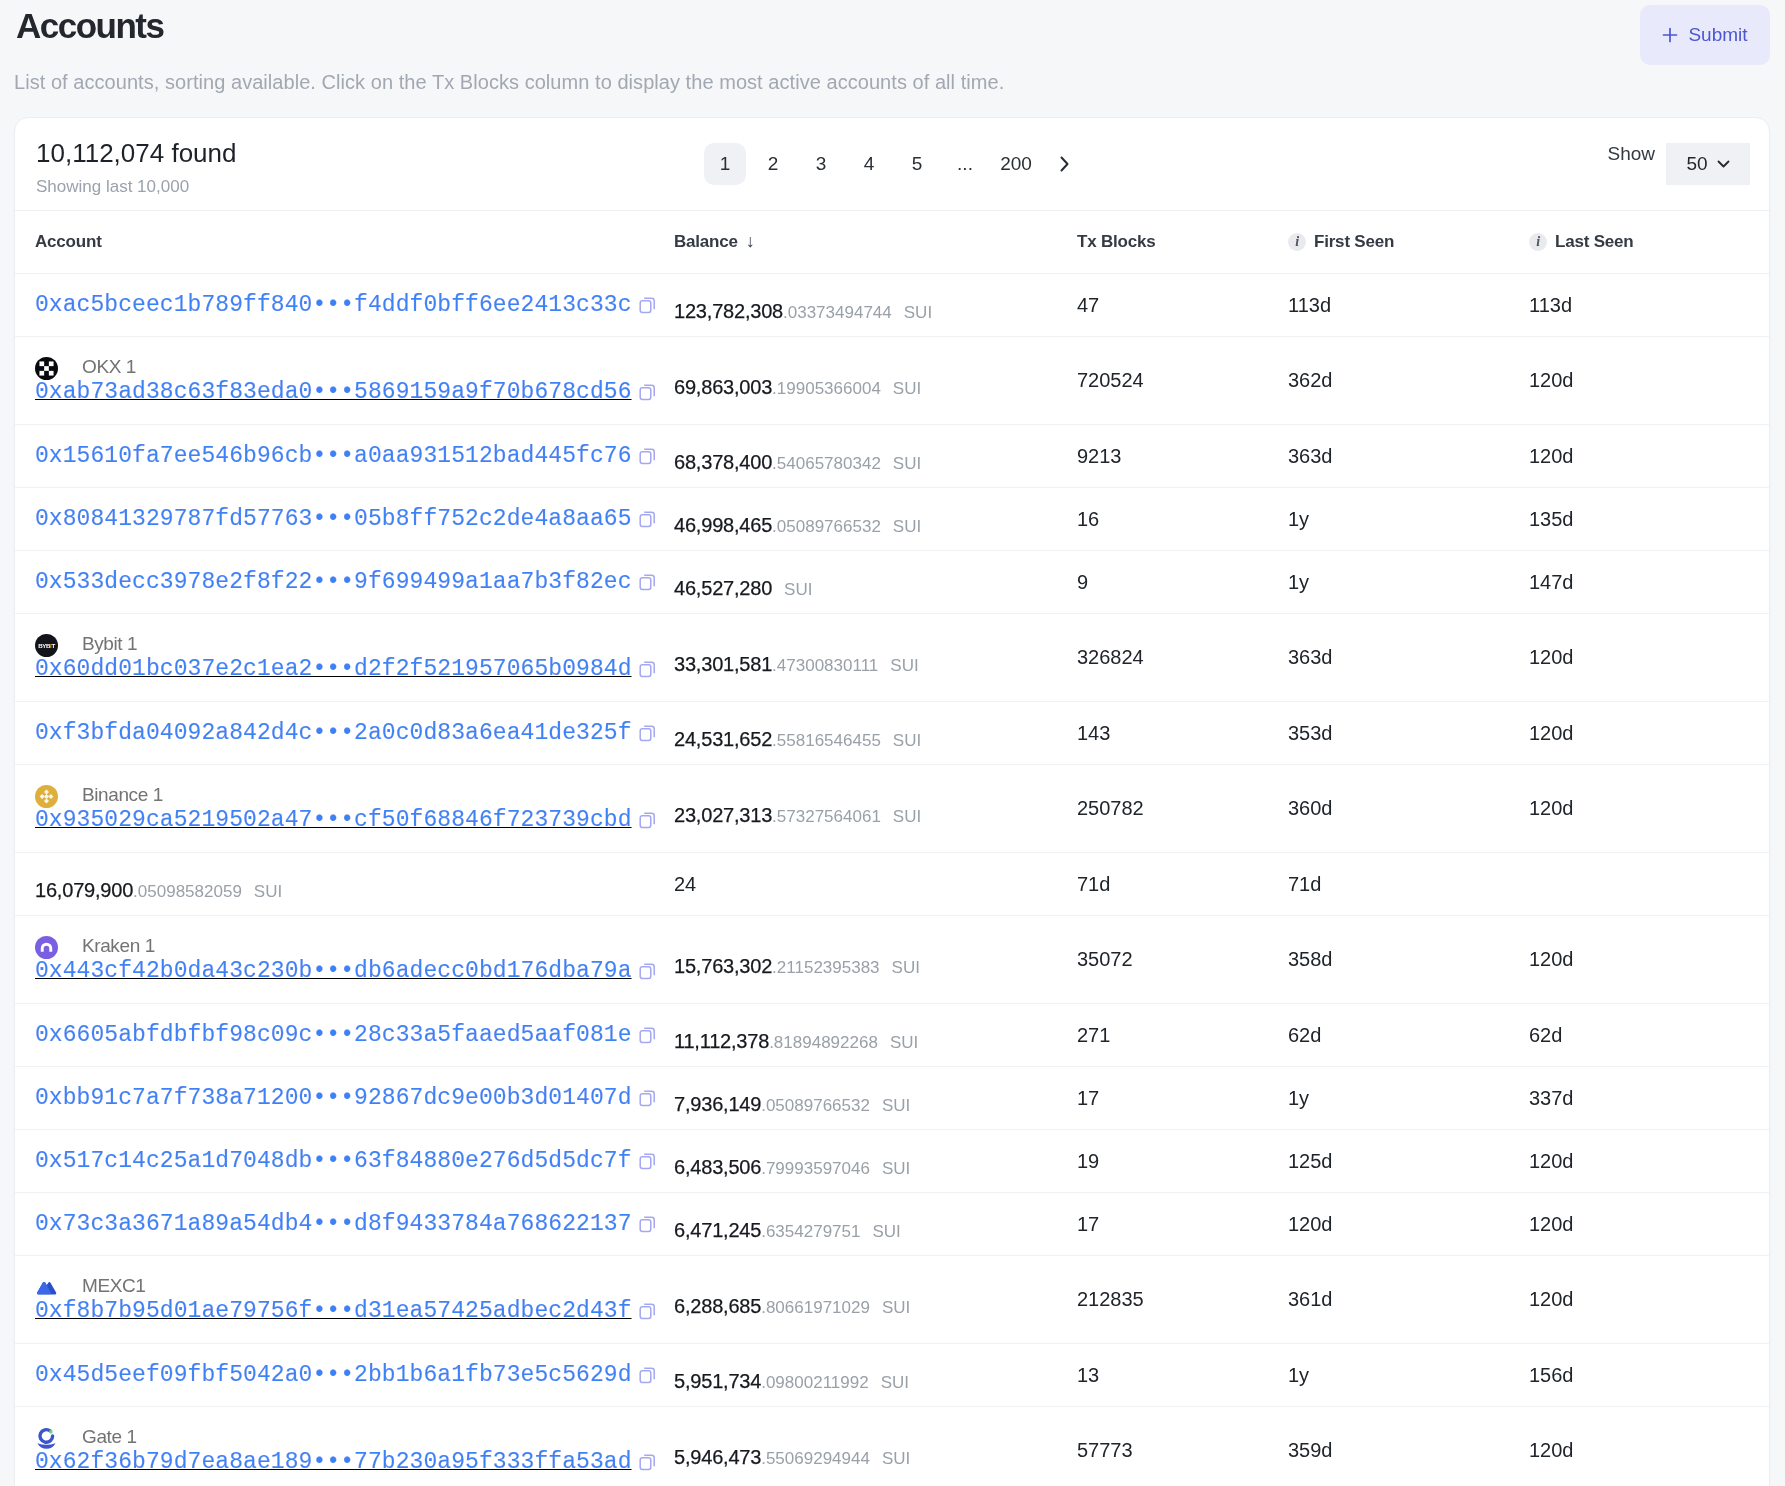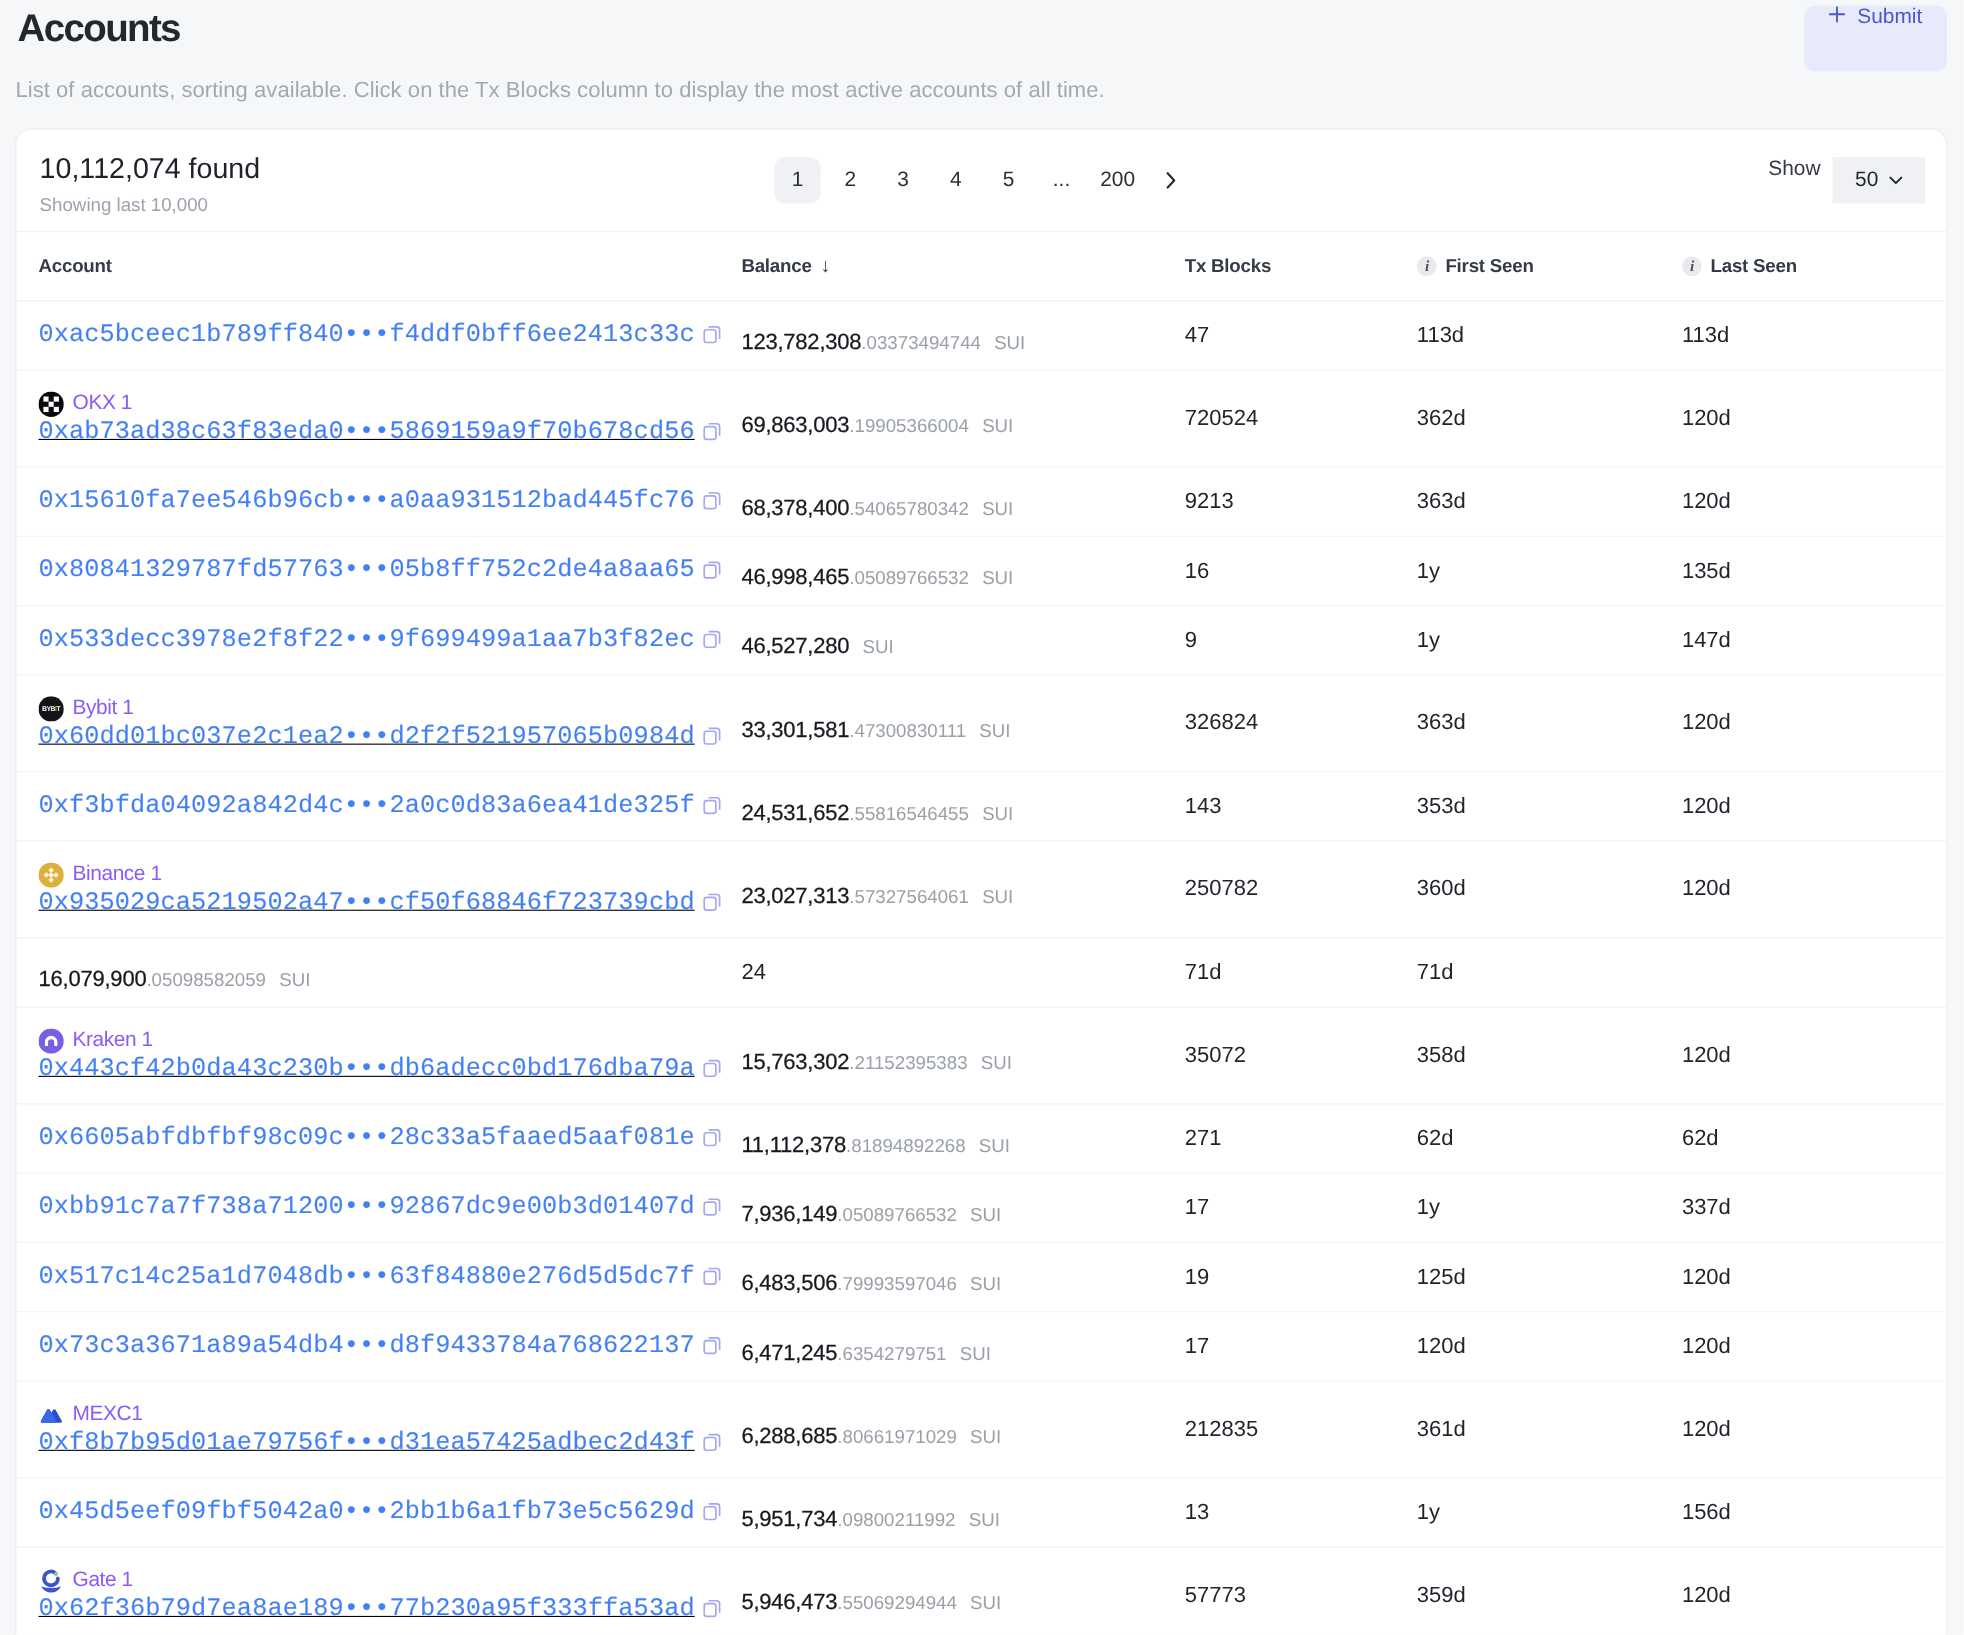--- a/index.html
+++ b/index.html
@@ -1,20 +1,20 @@
 <!DOCTYPE html>
 <html><head><meta charset="utf-8">
 <style>
 * { margin:0; padding:0; box-sizing:border-box; }
 html,body { width:1785px; background:#f6f7f9; font-family:"Liberation Sans",sans-serif; }
 body { position:relative; height:1486px; overflow:hidden; }
 h1 { position:absolute; left:16px; top:6px; font-size:35px; font-weight:bold; color:#23272e; letter-spacing:-1.5px; }
 .sub { position:absolute; left:14px; top:71px; font-size:20px; color:#a2a8b2; letter-spacing:0.05px; }
 .submit { position:absolute; top:5px; right:15px; width:130px; height:60px; background:#e8eafc; border-radius:10px;
-  display:flex; align-items:flex-start; justify-content:center; gap:10px; color:#4c56cf; font-size:19px; }
+  display:flex; align-items:center; justify-content:center; gap:10px; color:#4c56cf; font-size:19px; }
 .submit svg { display:block; }
 .card { position:absolute; left:14px; top:117px; width:1756px; height:1420px; background:#fff;
   border:1px solid #eceef2; border-radius:14px; box-shadow:0 1px 2px rgba(20,30,60,.04); }
 .topbar { position:relative; height:93px; border-bottom:1px solid #eef0f3; }
 .found { position:absolute; left:21px; top:20px; }
 .f1 { font-size:26px; color:#1d2229; }
 .f2 { font-size:17px; color:#9ba2ac; margin-top:8px; }
 .pager { position:absolute; left:689px; top:25px; display:flex; gap:6px; align-items:center; }
 .pg { min-width:42px; height:42px; display:flex; align-items:center; justify-content:center;
   font-size:19px; color:#2a2f36; border-radius:10px; }
@@ -27,21 +27,21 @@
   justify-content:center; gap:9px; font-size:19px; color:#23272e; }
 .thead { display:grid; grid-template-columns:639px 403px 211px 241px 1fr; padding-left:20px; height:63px;
   align-items:center; border-bottom:1px solid #eef0f3; }
 .th { font-size:17px; color:#343b44; font-weight:bold; letter-spacing:-0.2px; display:flex; align-items:center; gap:8px; }
 .tr { display:grid; grid-template-columns:639px 403px 211px 241px 1fr; padding-left:20px; height:63px;
   align-items:center; border-bottom:1px solid #f0f1f4; }
 .tr.tall { height:88px; }
 .mono { font-family:"Liberation Mono",monospace; font-size:23px; color:#3b82f6; letter-spacing:0.07px; -webkit-text-stroke:0.2px #9599ec; }
 .cp { vertical-align:-3px; margin-left:7px; }
 .ad { line-height:24px; white-space:nowrap; }
-.nm { line-height:24px; display:flex; align-items:center; gap:8px; font-size:19px; letter-spacing:-0.4px; color:#8b5cf6; }
+.nm { line-height:24px; display:flex; align-items:center; gap:24px; font-size:19px; letter-spacing:-0.4px; color:#737373; }
 .nm svg { display:block; }
 .nm span { position:relative; top:-1px; }
 .accin { position:relative; left:0; }
 .accin .ad { margin-left:0;text-decoration:underline; }
 .bal { white-space:nowrap;margin-top:13px; }
 .bi { font-size:20px; color:#16191e; -webkit-text-stroke:0.25px #16191e; letter-spacing:-0.2px; }
 .dec { font-size:17px; color:#9aa0a8; }
 .sui { font-size:17px; color:#9aa0a8; margin-left:12px; }
 .val { font-size:20px; color:#20252b; }
 .info svg { display:block; }

